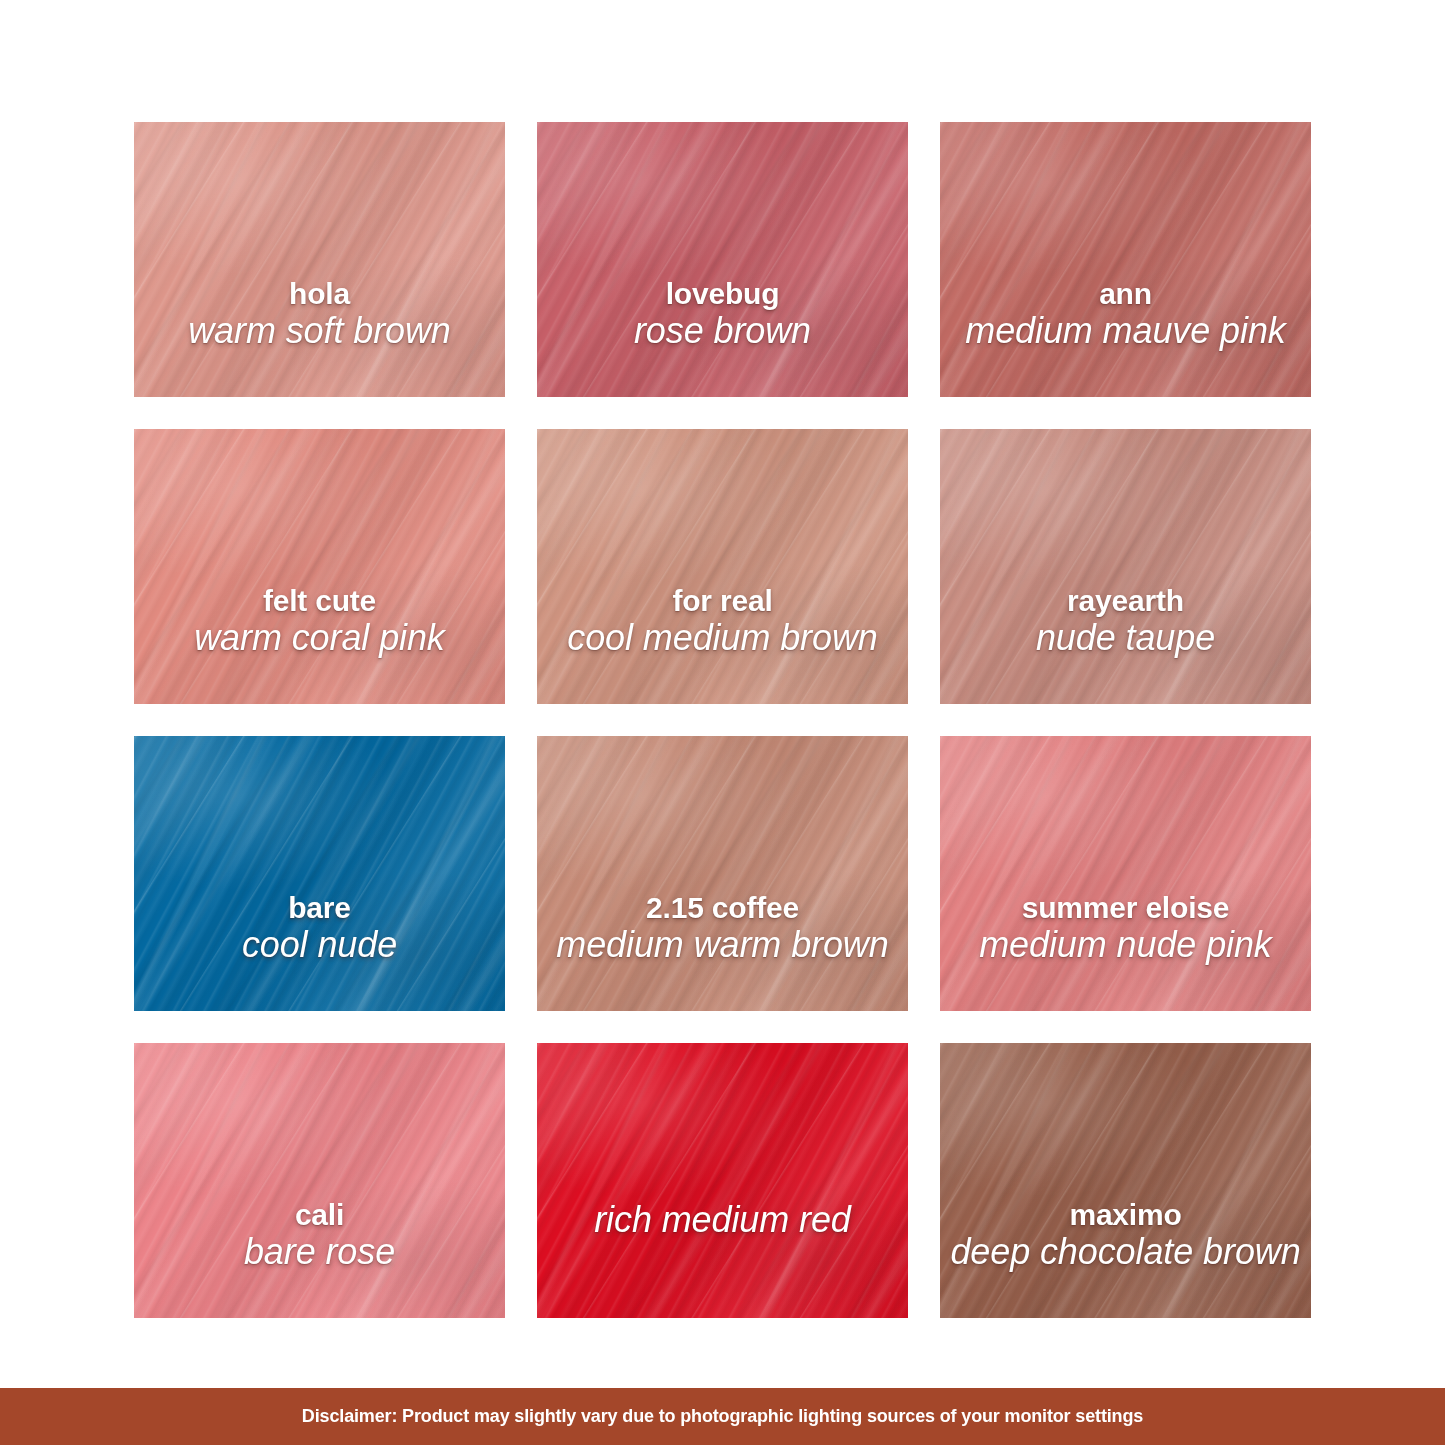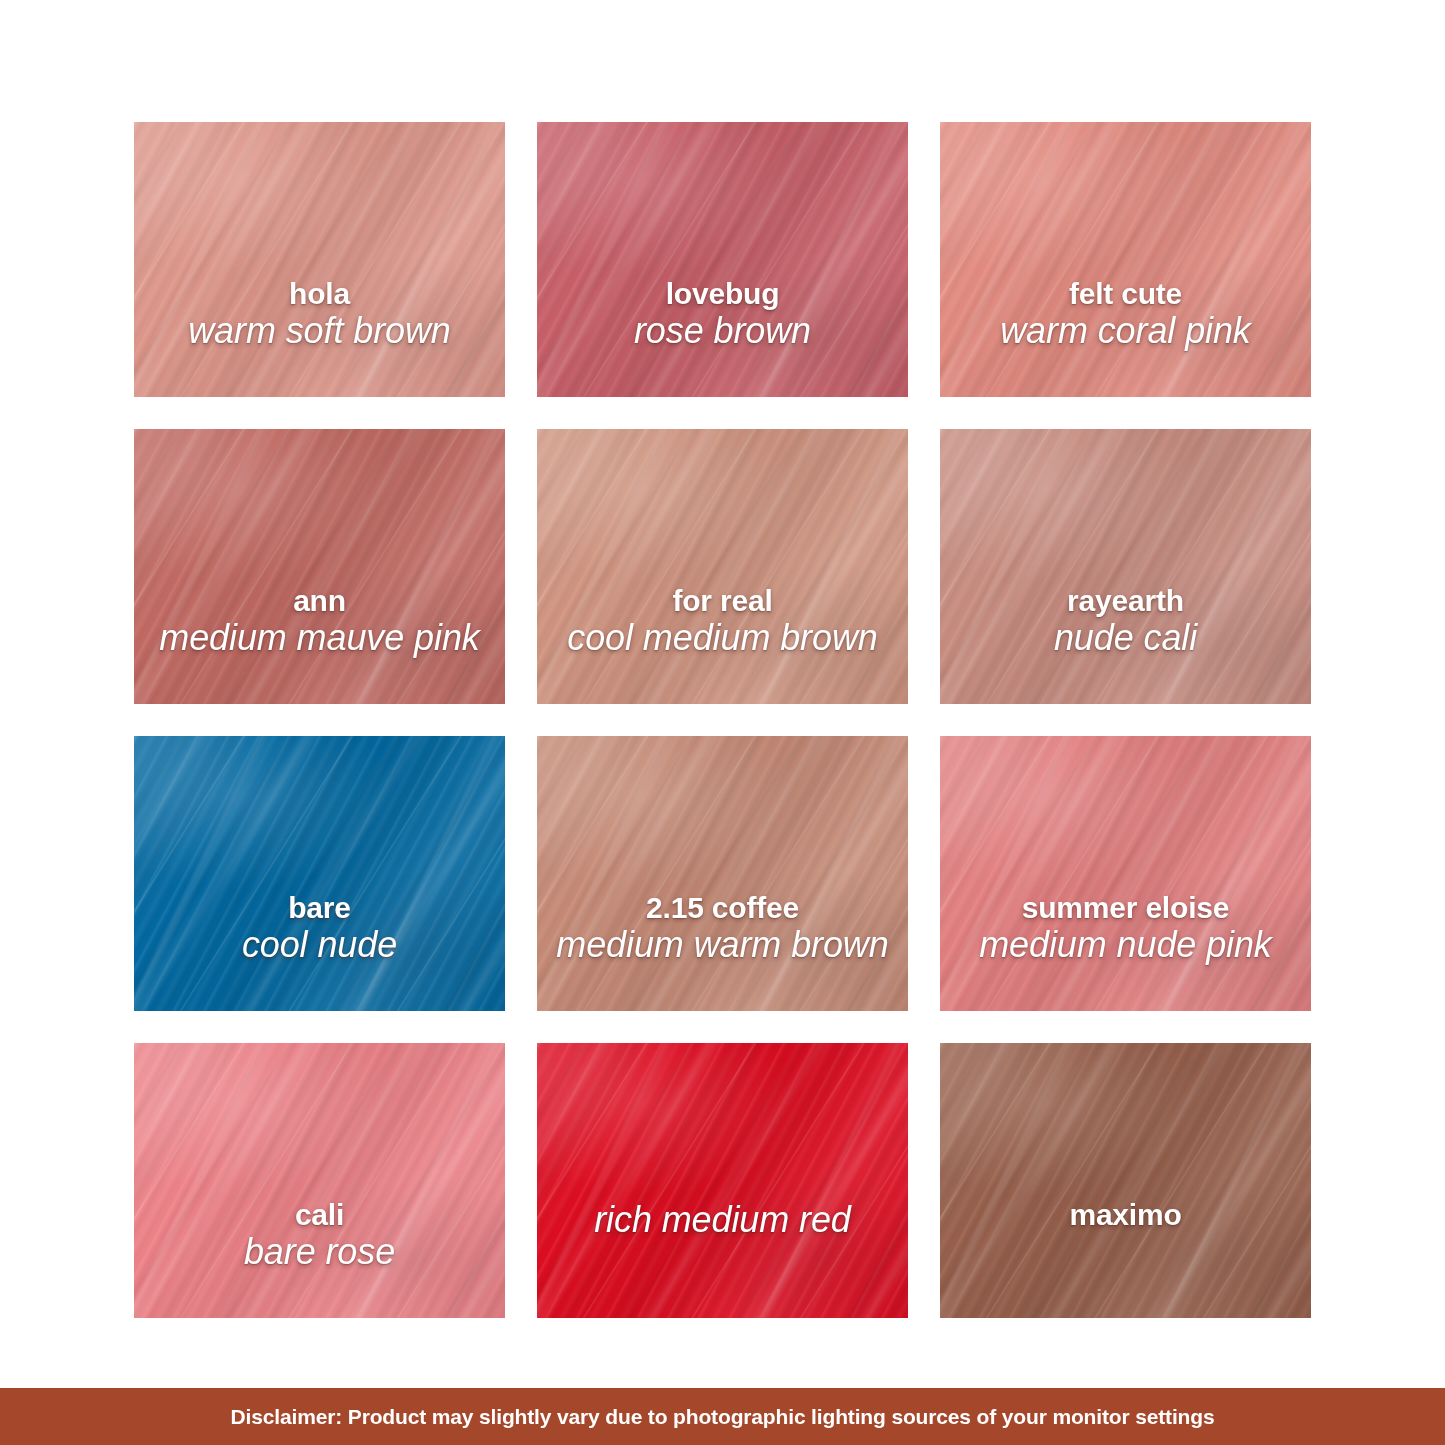--- a/index.html
+++ b/index.html
@@ -130,21 +130,21 @@
     bottom: 0;
     width: 100%;
     height: 57px;
     background: #a4472a;
     display: flex;
     align-items: center;
     justify-content: center;
   }
   #disclaimer-text {
     color: #ffffff;
-    font-size: 21px;
+    font-size: 18px;
     font-weight: bold;
     letter-spacing: -0.15px;
     text-align: right;
     white-space: nowrap;
   }
 </style>
 </head>
 <body style="background: rgb(255, 255, 255);">
 
 <div id="swatch-grid">
@@ -161,58 +161,58 @@
     <div class="swatch" style="background-color: rgb(199, 95, 104);">
       <div class="swatch-texture tex-a"></div>
       <div class="swatch-texture tex-b"></div>
       <div class="swatch-texture tex-c"></div>
       <div class="swatch-texture tex-d"></div>
       <div class="swatch-label">
         <span class="swatch-name">lovebug</span>
         <span class="swatch-desc">rose brown</span>
       </div>
     </div>
+    <div class="swatch" style="background-color: rgb(193, 106, 99);">
+      <div class="swatch-texture tex-a"></div>
+      <div class="swatch-texture tex-b"></div>
+      <div class="swatch-texture tex-c"></div>
+      <div class="swatch-texture tex-d"></div>
+      <div class="swatch-label">
+        <span class="swatch-name">ann</span>
+        <span class="swatch-desc">medium mauve pink</span>
+      </div>
+    </div>
     <div class="swatch" style="background-color: rgb(226, 139, 128);">
       <div class="swatch-texture tex-a"></div>
       <div class="swatch-texture tex-b"></div>
       <div class="swatch-texture tex-c"></div>
       <div class="swatch-texture tex-d"></div>
       <div class="swatch-label">
         <span class="swatch-name">felt cute</span>
         <span class="swatch-desc">warm coral pink</span>
       </div>
     </div>
-    <div class="swatch" style="background-color: rgb(193, 106, 99);">
-      <div class="swatch-texture tex-a"></div>
-      <div class="swatch-texture tex-b"></div>
-      <div class="swatch-texture tex-c"></div>
-      <div class="swatch-texture tex-d"></div>
-      <div class="swatch-label">
-        <span class="swatch-name">ann</span>
-        <span class="swatch-desc">medium mauve pink</span>
-      </div>
-    </div>
     <div class="swatch" style="background-color: rgb(207, 148, 128);">
       <div class="swatch-texture tex-a"></div>
       <div class="swatch-texture tex-b"></div>
       <div class="swatch-texture tex-c"></div>
       <div class="swatch-texture tex-d"></div>
       <div class="swatch-label">
         <span class="swatch-name">for real</span>
         <span class="swatch-desc">cool medium brown</span>
       </div>
     </div>
     <div class="swatch" style="background-color: rgb(199, 140, 128);">
       <div class="swatch-texture tex-a"></div>
       <div class="swatch-texture tex-b"></div>
       <div class="swatch-texture tex-c"></div>
       <div class="swatch-texture tex-d"></div>
       <div class="swatch-label">
         <span class="swatch-name">rayearth</span>
-        <span class="swatch-desc">nude cali</span>
+        <span class="swatch-desc">nude taupe</span>
       </div>
     </div>
     <div class="swatch" style="background-color: #0369a1; align-items: center;">
       <div class="swatch-texture tex-a"></div>
       <div class="swatch-texture tex-b"></div>
       <div class="swatch-texture tex-c"></div>
       <div class="swatch-texture tex-d"></div>
       <div class="swatch-label">
         <span class="swatch-name">bare</span>
         <span class="swatch-desc">cool nude</span>
@@ -257,19 +257,20 @@
         <span class="swatch-desc">rich medium red</span>
       </div>
     </div>
     <div class="swatch" style="background-color: rgb(151, 96, 76);">
       <div class="swatch-texture tex-a"></div>
       <div class="swatch-texture tex-b"></div>
       <div class="swatch-texture tex-c"></div>
       <div class="swatch-texture tex-d"></div>
       <div class="swatch-label">
         <span class="swatch-name">maximo</span>
+        <span class="swatch-desc">deep chocolate brown</span>
       </div>
     </div>
   </div>
 
 <div id="disclaimer-bar" style="background: rgb(164, 71, 42);">
   <span id="disclaimer-text" style="color: rgb(255, 255, 255);">Disclaimer: Product may slightly vary due to photographic lighting sources of your monitor settings</span>
 </div>
 
 </body></html>

